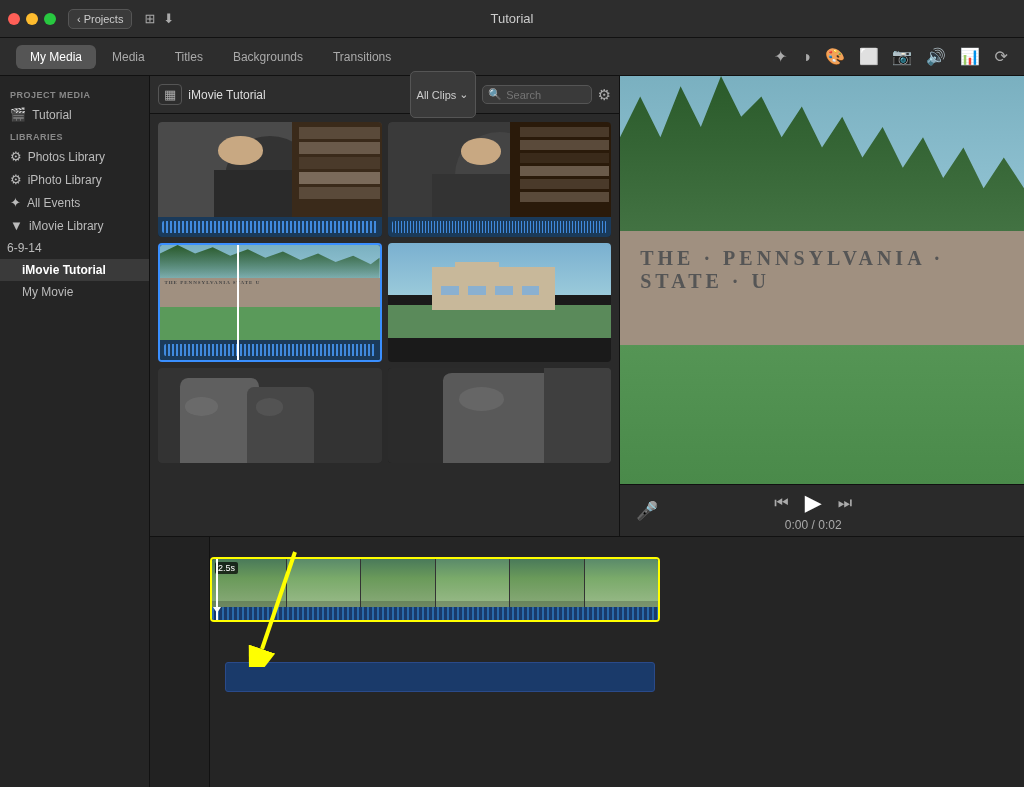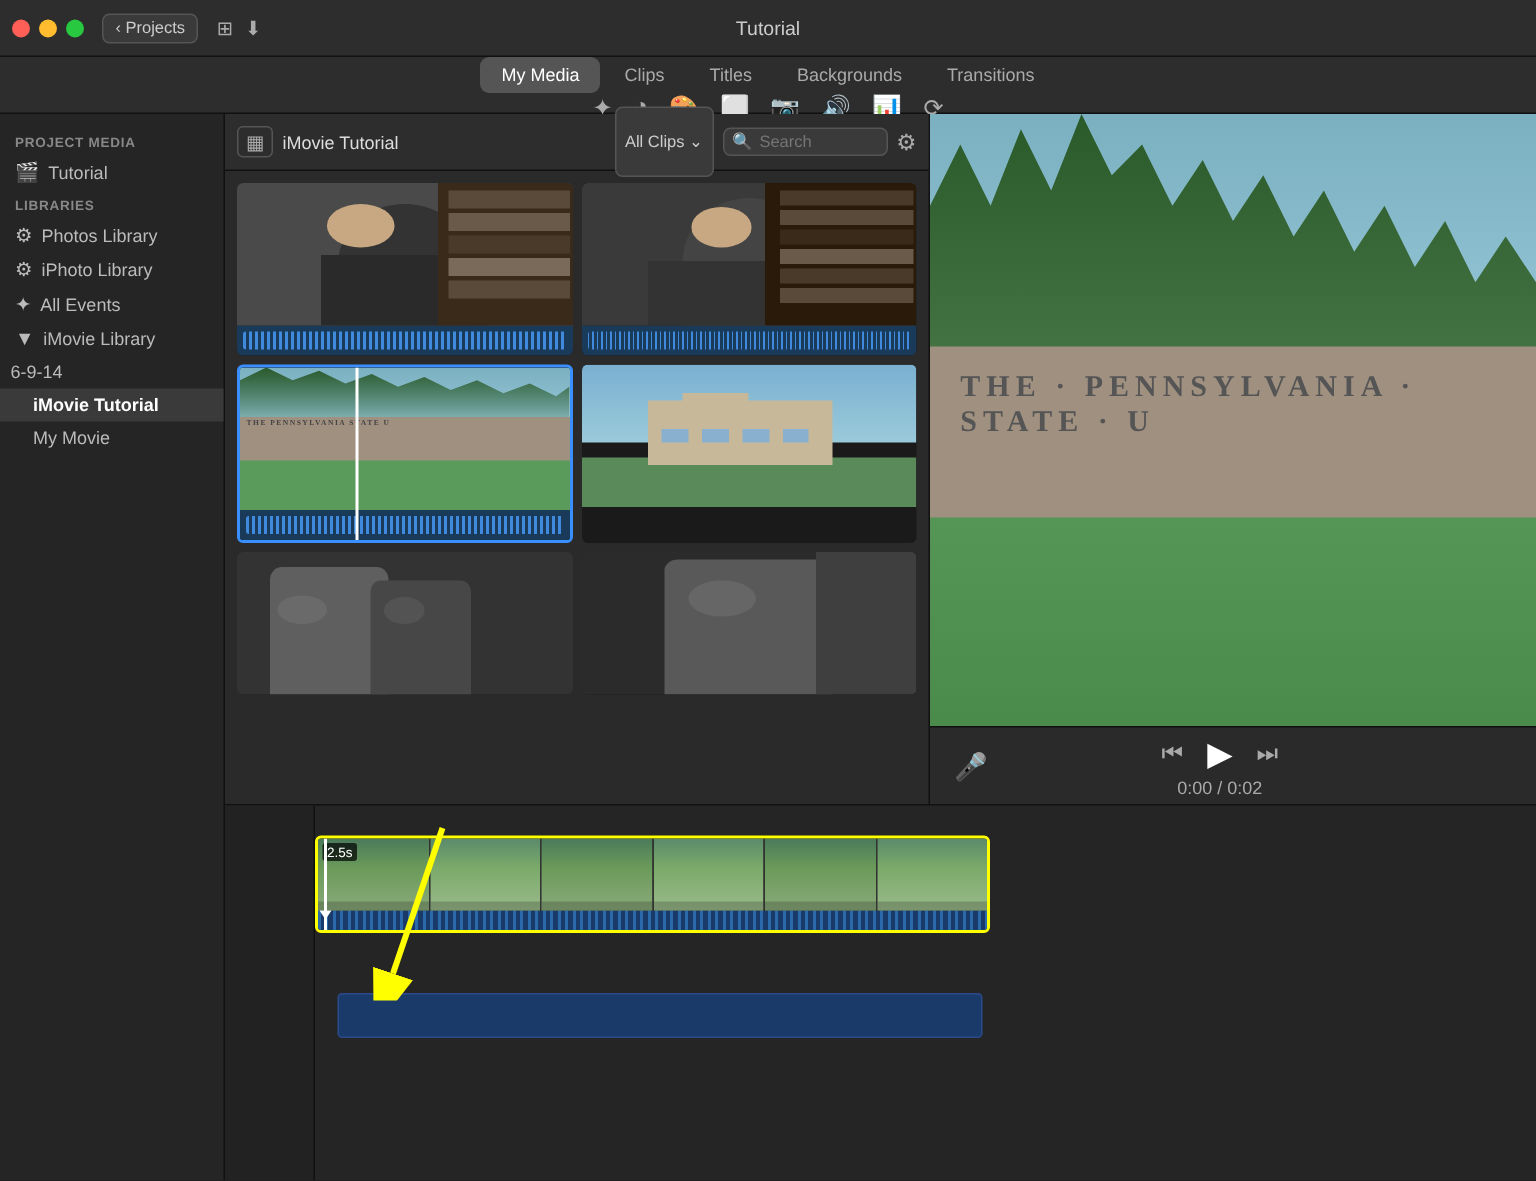--- a/index.html
+++ b/index.html
@@ -68,21 +68,20 @@
 
     
     .top-toolbar {
       height: 38px;
       background: #2d2d2d;
       display: flex;
       align-items: center;
       justify-content: space-between;
       padding: 0 16px;
       border-bottom: 1px solid #111;
-      flex-direction: column;
     }
     .media-tabs {
       display: flex;
       gap: 2px;
     }
     .media-tab {
       padding: 5px 14px;
       border-radius: 6px;
       font-size: 12px;
       color: #aaa;
@@ -508,21 +507,21 @@
   </button>
 
   <button class="icon-btn" style="margin-left:8px;font-size:13px;">⊞</button>
   <button class="icon-btn" style="font-size:13px;">⬇</button>
   <div class="title-bar-title">Tutorial</div>
 </div>
 
 <div class="top-toolbar">
   <div class="media-tabs">
     <button class="media-tab active">My Media</button>
-    <button class="media-tab">Clips</button>
+    <button class="media-tab">Media</button>
     <button class="media-tab">Titles</button>
     <button class="media-tab">Backgrounds</button>
     <button class="media-tab">Transitions</button>
   </div>
   <div class="right-toolbar-icons">
     <span class="toolbar-icon">✦</span>
     <span class="toolbar-icon">◑</span>
     <span class="toolbar-icon">🎨</span>
     <span class="toolbar-icon">⬜</span>
     <span class="toolbar-icon">📷</span>

